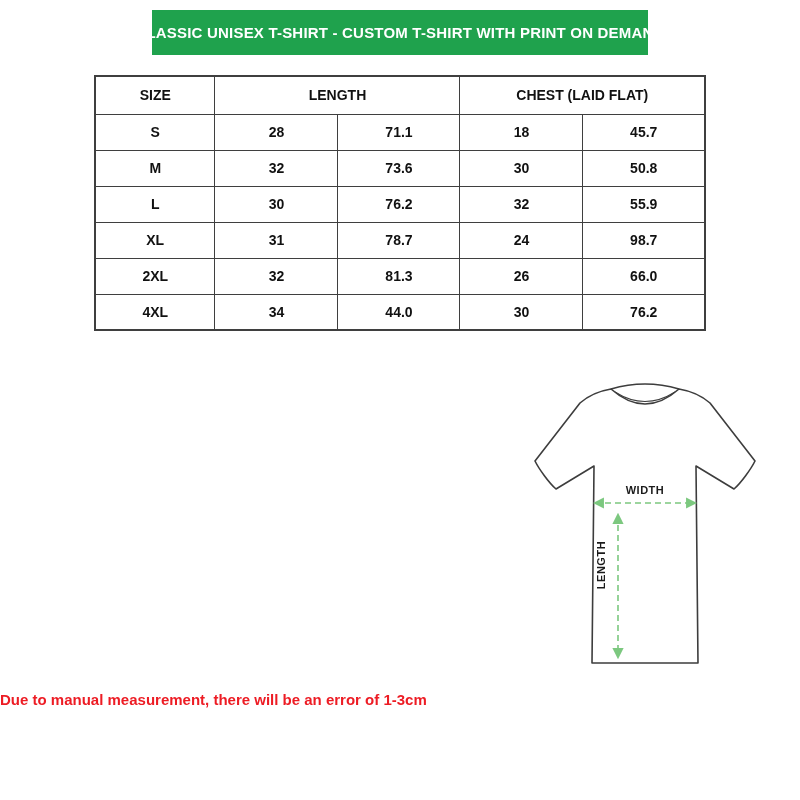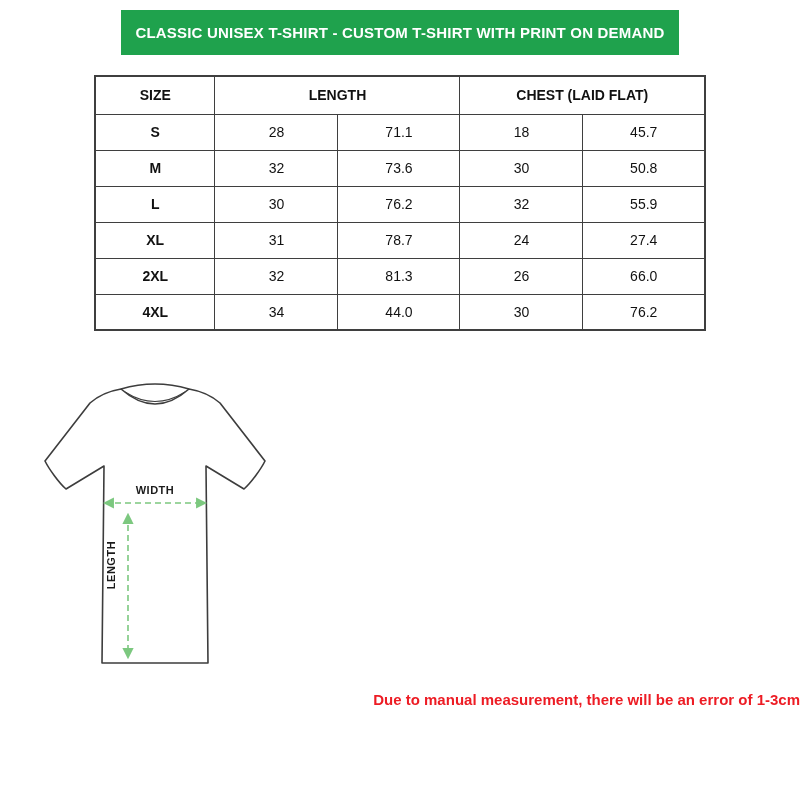--- a/index.html
+++ b/index.html
@@ -7,21 +7,21 @@
   body {
     width: 800px; height: 800px;
     font-family: "Liberation Sans", sans-serif;
     color: #111;
     overflow: hidden;
   }
   .page { width: 800px; height: 800px; padding-top: 10px; }
 
   
   .title-bar {
-    width: 558px; height: 45px;
+    width: 496px; height: 45px;
     margin: 0 auto;
     display: flex; align-items: center; justify-content: center;
     background: #1fa24d;
   }
   .title-bar h1 {
     color: #ffffff;
     font-size: 15px;
     font-weight: bold;
     letter-spacing: 0.2px;
     text-align: center;
@@ -40,29 +40,29 @@
     border: 1px solid #3f3f3f;
     height: 36px;
     text-align: center;
     vertical-align: middle;
     font-size: 14px;
     color: #111;
     background: #ffffff;
   }
   table.size-chart thead th { font-weight: bold; height: 38px; }
   table.size-chart tbody th { font-weight: bold; }
-  table.size-chart tbody td { font-weight: normal; }
+  table.size-chart tbody td { font-weight: bold; }
 
   
-  .diagram { text-align: left; margin-top: 42px; height: 302px; }
+  .diagram { text-align: right; margin-top: 42px; height: 302px; }
   .diagram svg { display: inline-block; }
 
   
   .note {
-    text-align: right;
+    text-align: left;
     margin-top: 16px;
     font-size: 15px;
     font-weight: bold;
     color: #ed1c24;
   }
 </style>
 </head>
 <body>
 
 <div class="page">
@@ -106,21 +106,21 @@
           <td>30</td>
           <td>76.2</td>
           <td>32</td>
           <td>55.9</td>
         </tr>
         <tr>
           <th>XL</th>
           <td>31</td>
           <td>78.7</td>
           <td>24</td>
-          <td>27.4</td>
+          <td>98.7</td>
         </tr>
         <tr>
           <th>2XL</th>
           <td>32</td>
           <td>81.3</td>
           <td>26</td>
           <td>66.0</td>
         </tr>
         <tr>
           <th>4XL</th>

